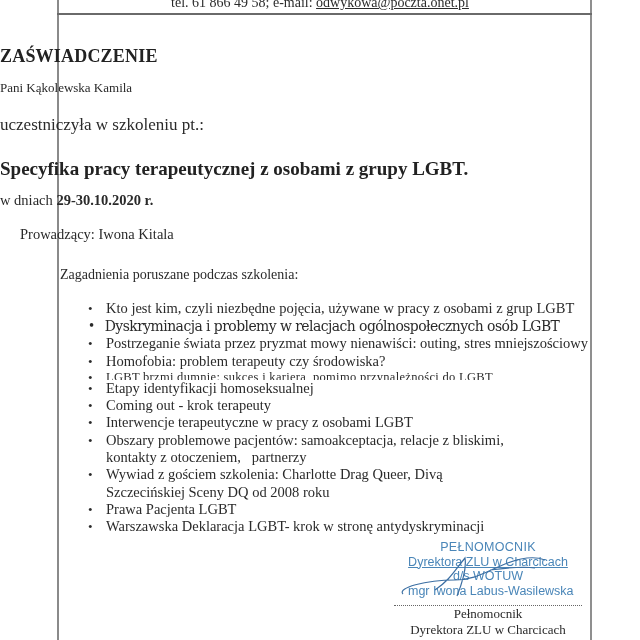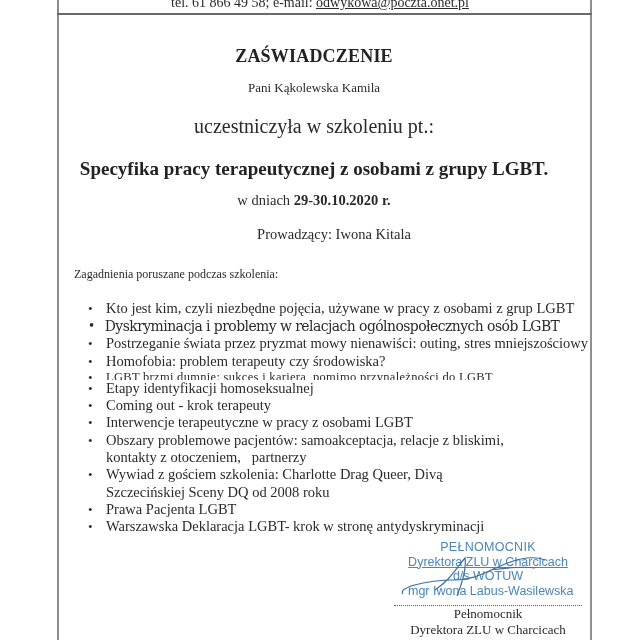--- a/index.html
+++ b/index.html
@@ -6,30 +6,30 @@
   html, body { width: 640px; height: 640px; overflow: hidden; background: #ffffff; }
   body { position: relative; font-family: "Liberation Serif", serif; color: #2a2a2a; }
 
   .frame-left { position: absolute; left: 57px; top: 0; width: 2px; height: 640px; background: #8a8a8a; }
   .frame-right { position: absolute; left: 590px; top: 0; width: 2px; height: 640px; background: #8f8f8f; }
   .header-rule { position: absolute; left: 57px; top: 13px; width: 535px; height: 2px; background: #6a6a6a; }
 
   .contact { position: absolute; top: -5px; left: 0; width: 640px; text-align: center; font-size: 14px; color: #2a2a2a; white-space: nowrap; }
   .contact .email { text-decoration: underline; }
 
-  .center { position: absolute; left: 0; width: 628px; text-align: center; white-space: nowrap; }
+  .center { position: absolute; left: 0; width: 628px; text-align: left; white-space: nowrap; }
   .title { top: 46px; font-size: 18px; font-weight: bold; color: #222; letter-spacing: 0.2px; }
   .recipient { top: 80px; font-size: 13px; }
-  .participated { top: 115px; font-size: 20px; }
+  .participated { top: 115px; font-size: 17px; }
   .course { top: 158px; font-size: 19px; font-weight: bold; color: #222; }
   .dates { top: 192px; font-size: 14.5px; }
   .dates b { font-weight: bold; font-family: Liberation Serif, serif; }
   .trainer { top: 226px; font-size: 14.5px; margin-left: 20px; }
 
-  .topics-heading { position: absolute; left: 74px; top: 267px; font-size: 12px; white-space: nowrap; }
+  .topics-heading { position: absolute; left: 60px; top: 267px; font-size: 14px; white-space: nowrap; }
 
   .topics { position: absolute; left: 88px; top: 300px; list-style: none; }
   .topics li { position: relative; padding-left: 18px; font-size: 14.5px; line-height: 17.3px; white-space: nowrap; }
   .topics li .bullet { position: absolute; left: 0; top: 0; font-size: 13px; }
   .topics li.stylized { font-family: "DejaVu Serif", serif; font-size: 15px; letter-spacing: -0.6px; transform: scaleX(0.93); transform-origin: left; line-height: 18px; }
   .topics li.clipped { height: 10px; overflow: hidden; font-size: 12.5px; letter-spacing: 0.3px; line-height: 15px; }
 
   .stamp { position: absolute; left: 408px; top: 540px; width: 160px; text-align: center; font-family: "Liberation Sans", sans-serif; color: #4a86b8; font-size: 12.5px; line-height: 14.5px; white-space: nowrap; }
   .stamp .line1 { letter-spacing: 0.3px; }
   .stamp .line2 { text-decoration: underline; }

